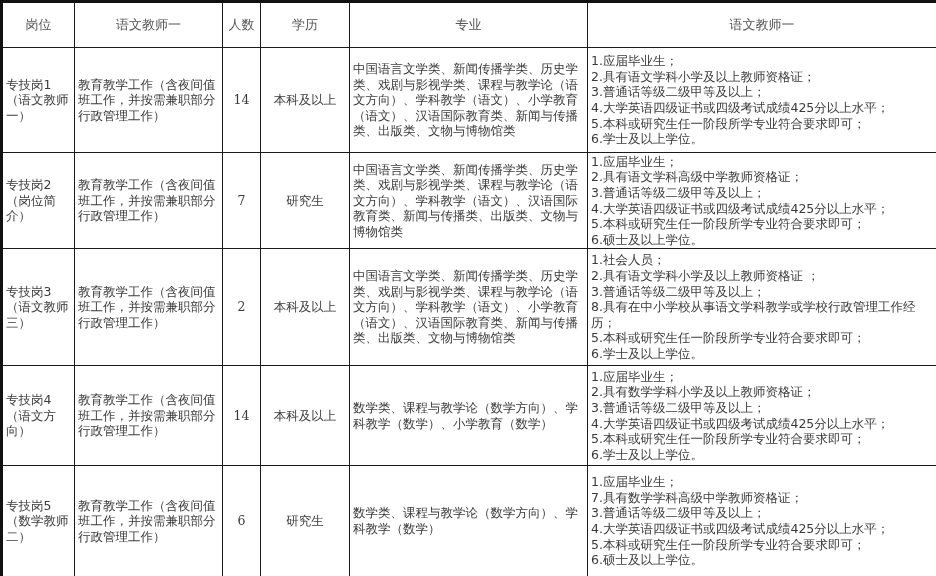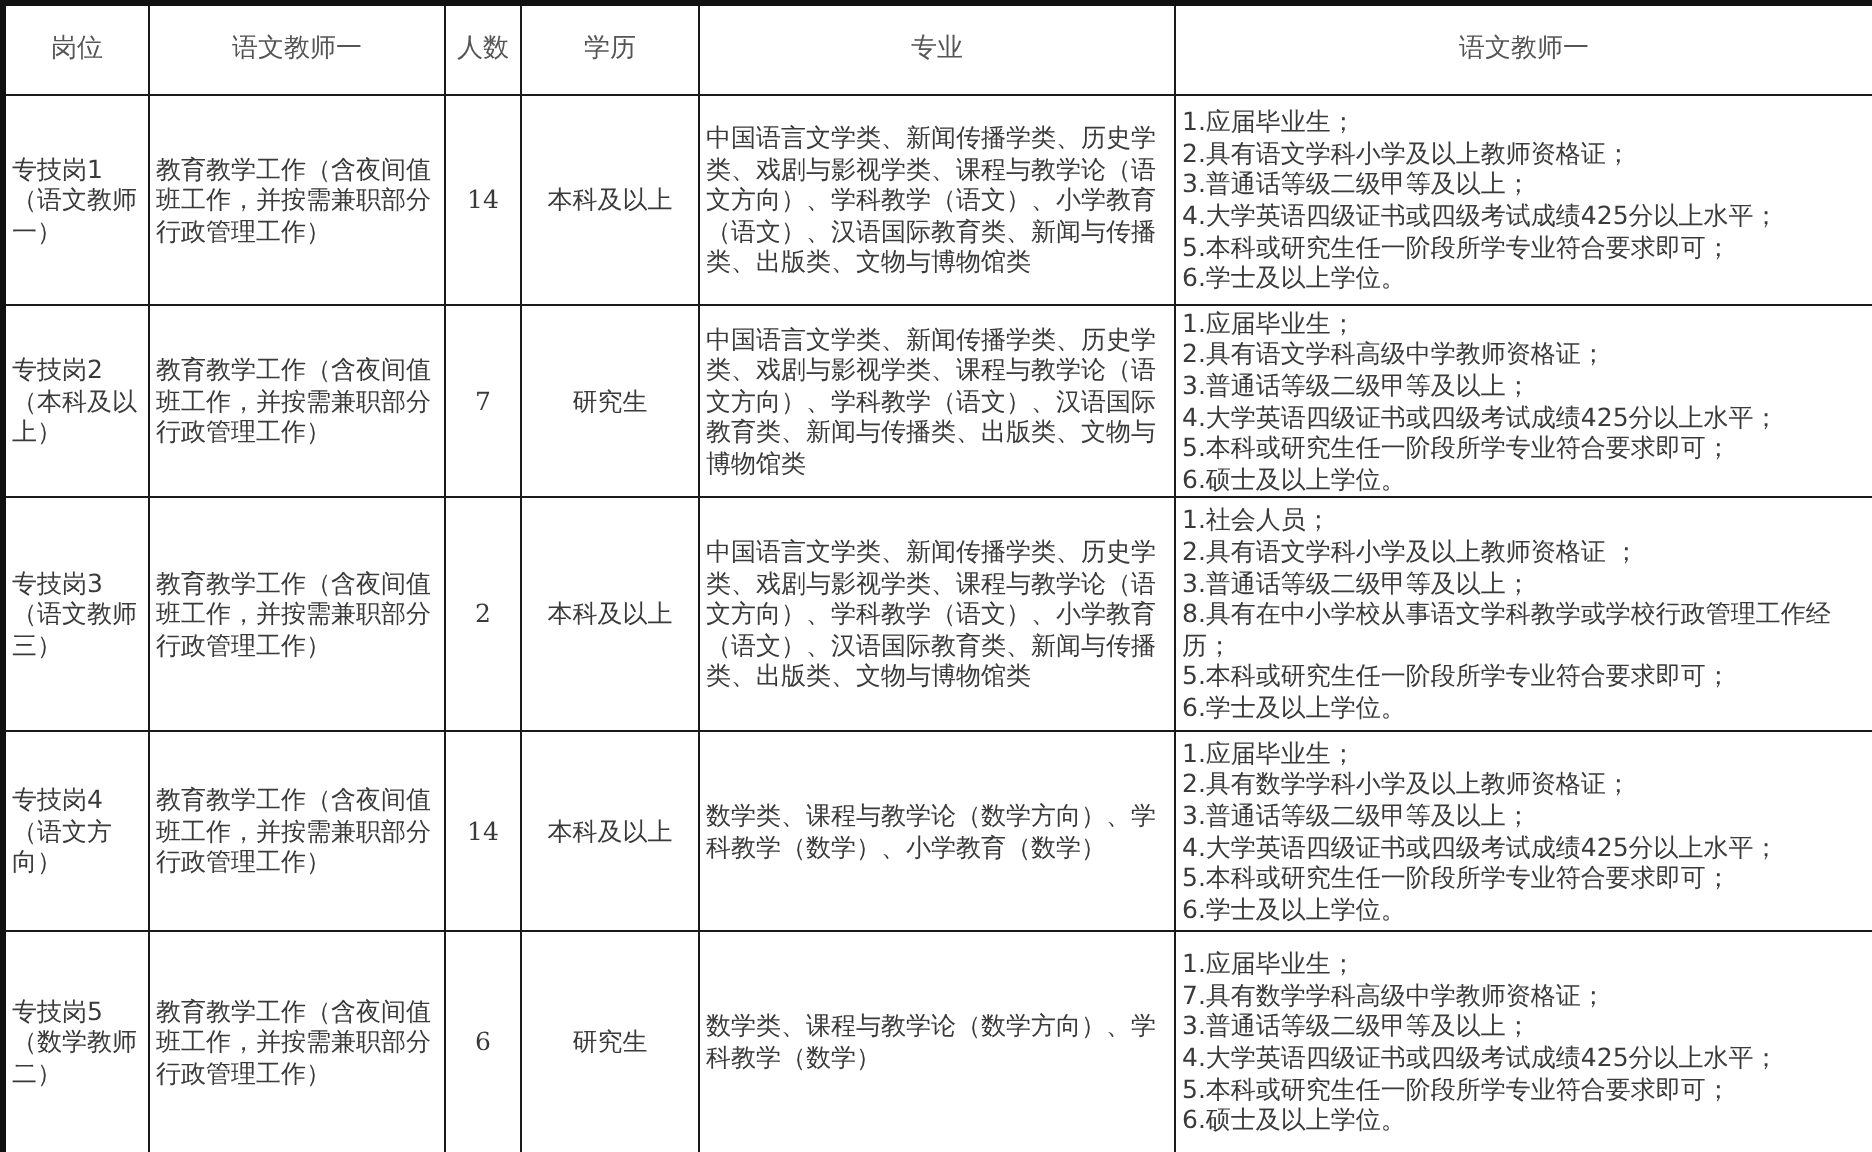--- a/index.html
+++ b/index.html
@@ -67,21 +67,21 @@
       <td class="req">
         <span class="req-line">1.应届毕业生；</span>
         <span class="req-line">2.具有语文学科小学及以上教师资格证；</span>
         <span class="req-line">3.普通话等级二级甲等及以上；</span>
         <span class="req-line">4.大学英语四级证书或四级考试成绩425分以上水平；</span>
         <span class="req-line">5.本科或研究生任一阶段所学专业符合要求即可；</span>
         <span class="req-line">6.学士及以上学位。</span>
       </td>
     </tr>
     <tr class="r2">
-      <td class="pos">专技岗2（本科及以上）</td>
+      <td class="pos">专技岗2（岗位简介）</td>
       <td class="intro">教育教学工作（含夜间值班工作，并按需兼职部分行政管理工作）</td>
       <td class="c-center num">7</td>
       <td class="c-center">研究生</td>
       <td class="c-left">中国语言文学类、新闻传播学类、历史学类、戏剧与影视学类、课程与教学论（语文方向）、学科教学（语文）、汉语国际教育类、新闻与传播类、出版类、文物与博物馆类</td>
       <td class="req">
         <span class="req-line">1.应届毕业生；</span>
         <span class="req-line">2.具有语文学科高级中学教师资格证；</span>
         <span class="req-line">3.普通话等级二级甲等及以上；</span>
         <span class="req-line">4.大学英语四级证书或四级考试成绩425分以上水平；</span>
         <span class="req-line">5.本科或研究生任一阶段所学专业符合要求即可；</span>

